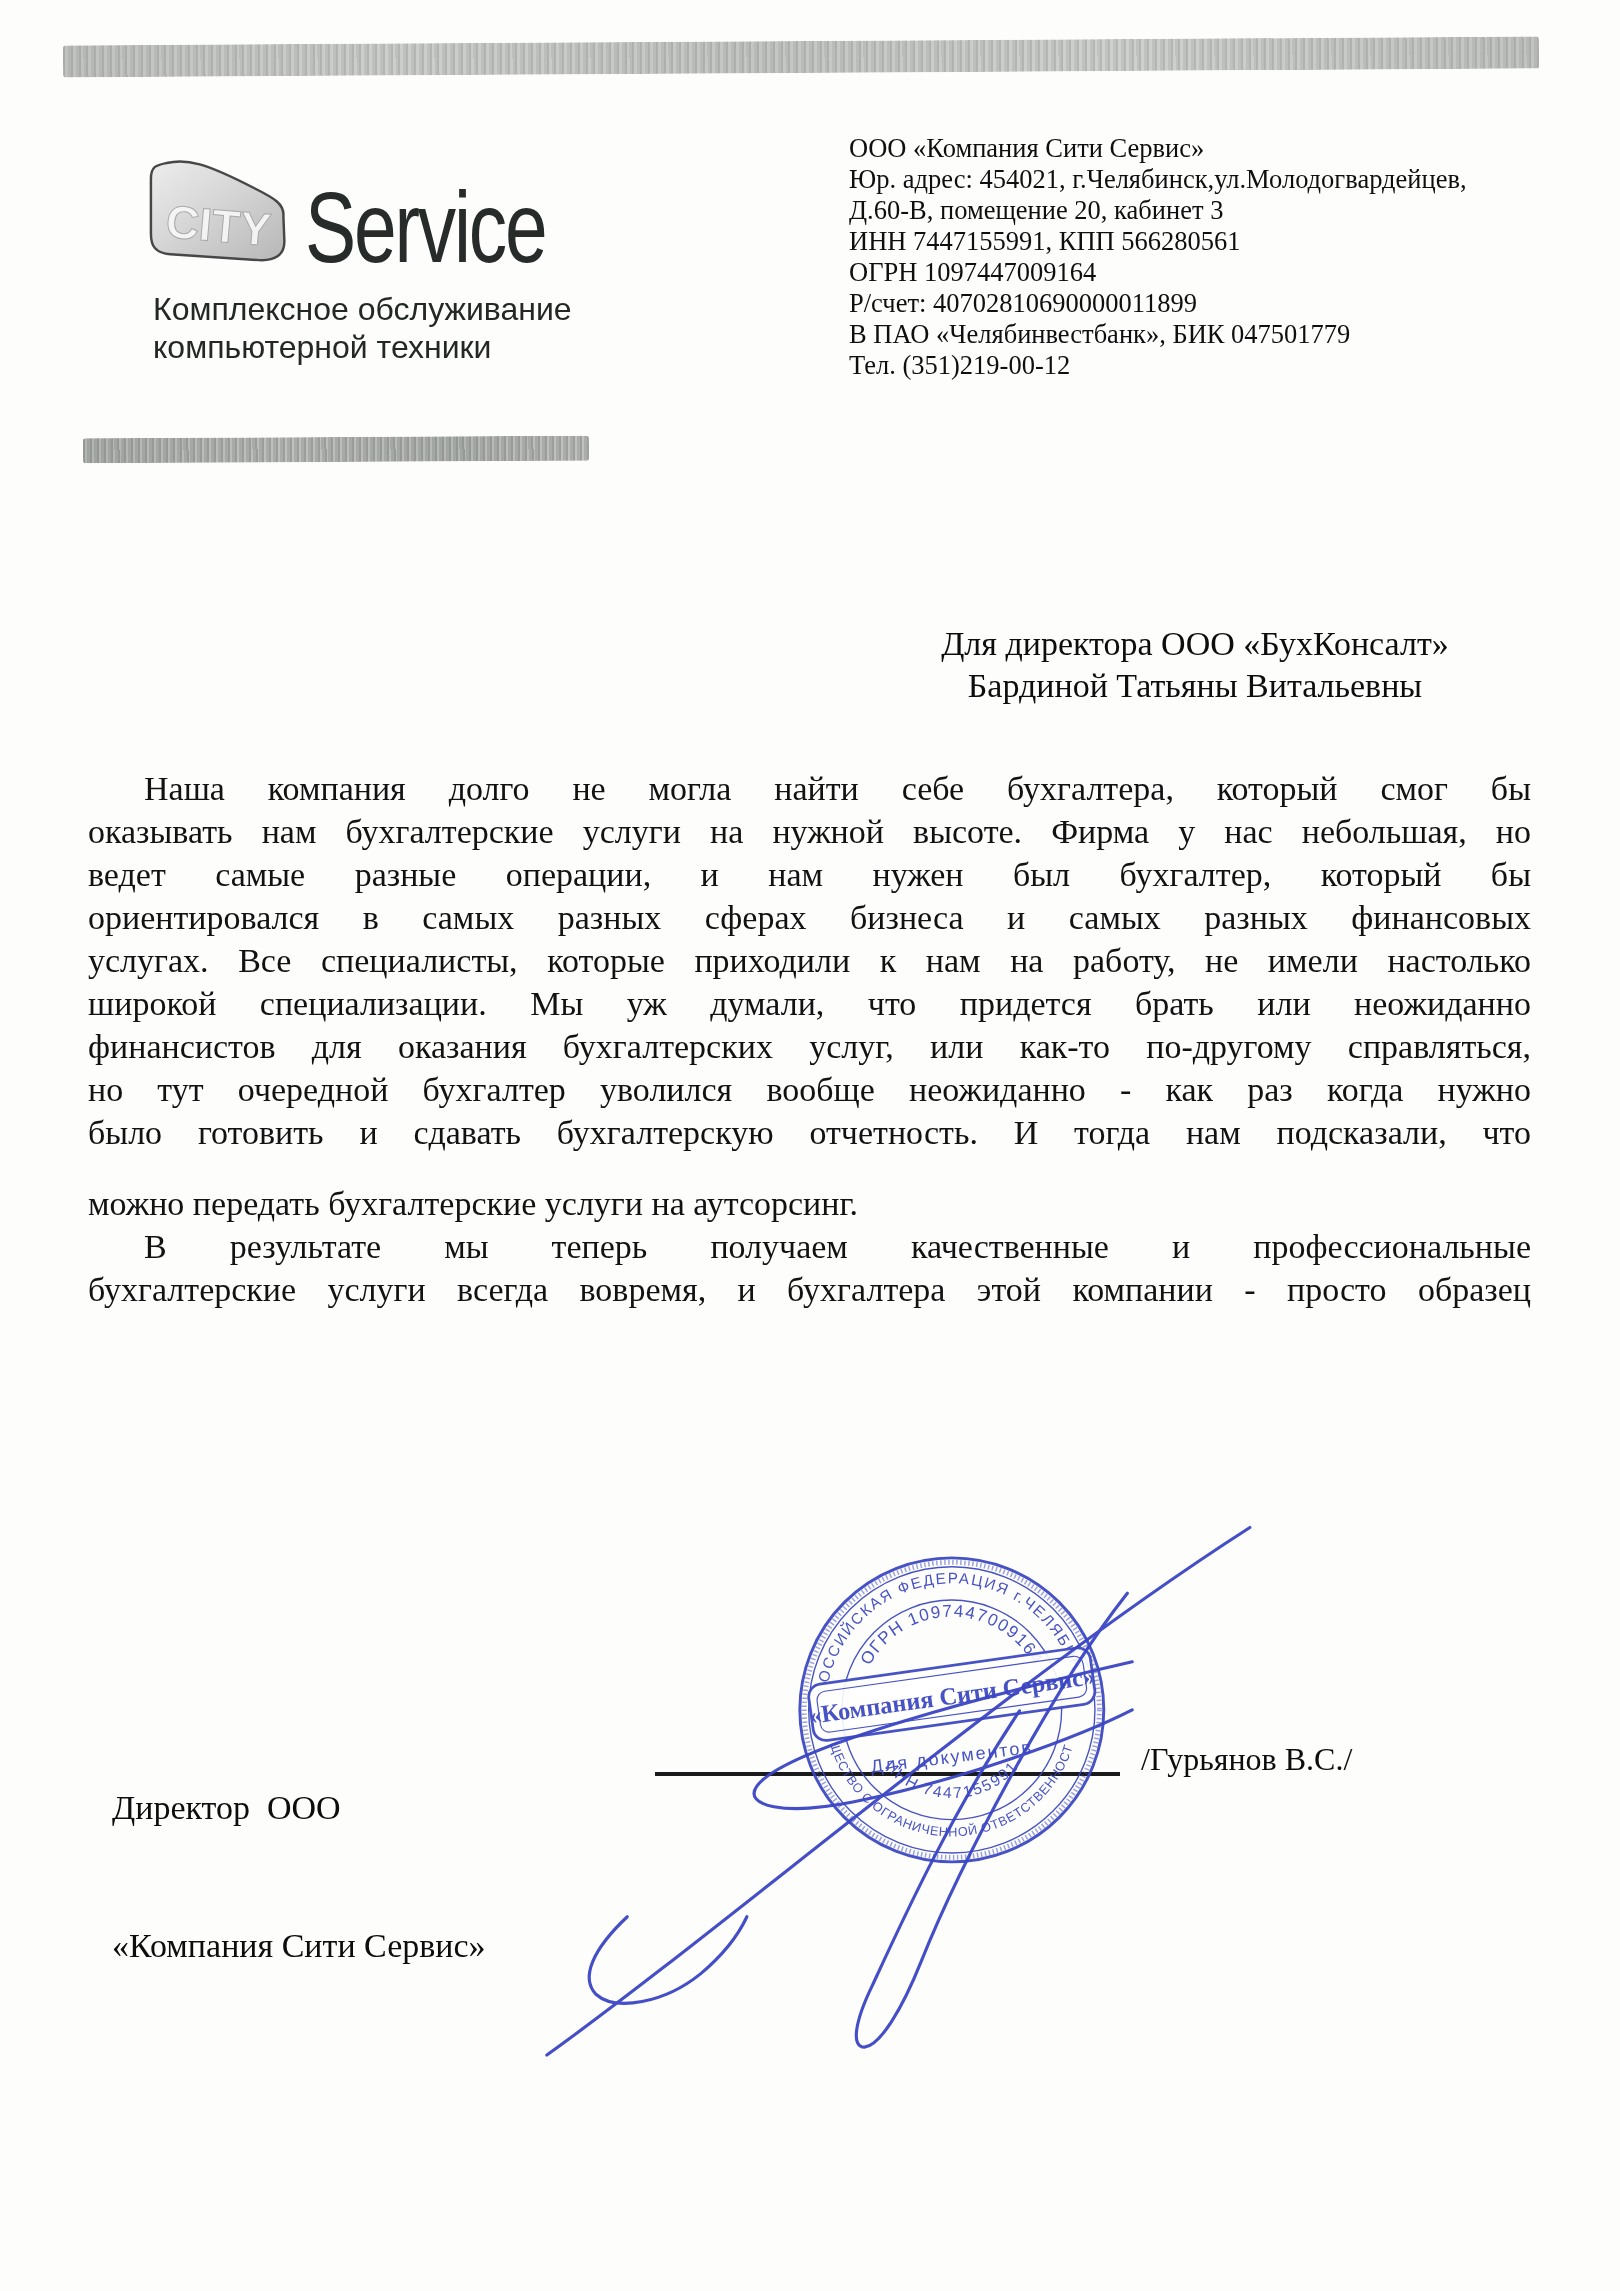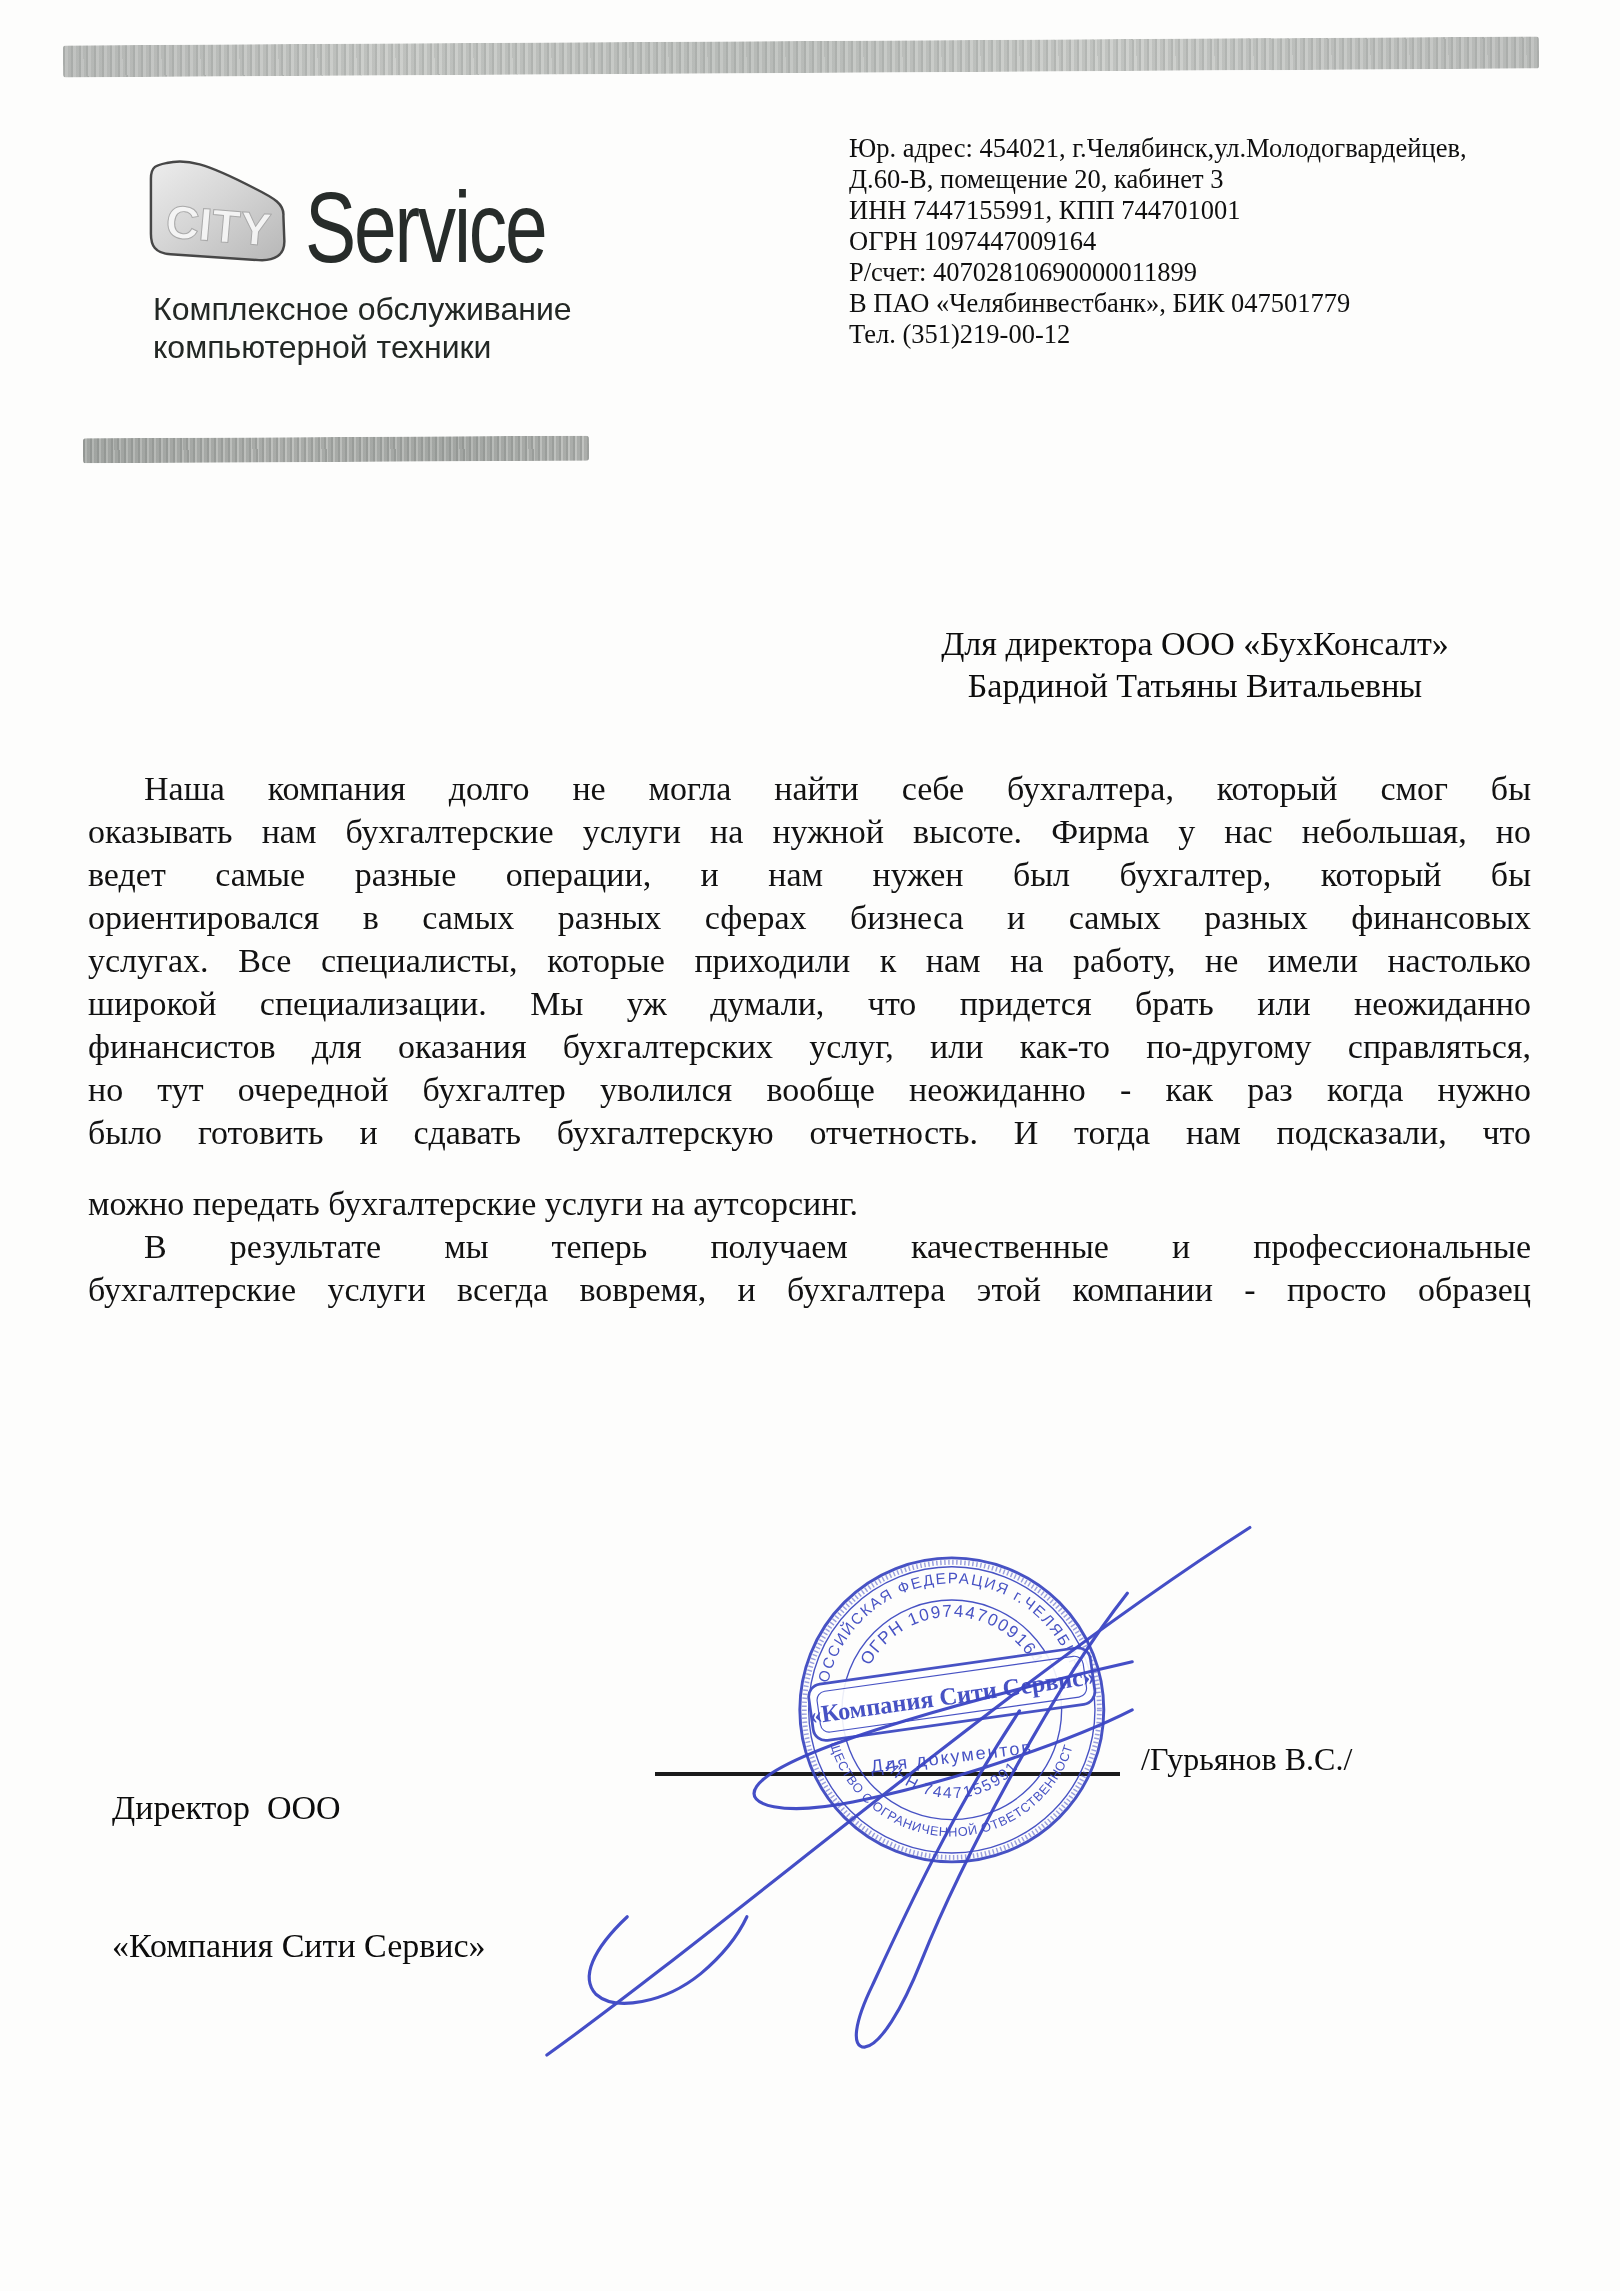--- a/index.html
+++ b/index.html
@@ -91,23 +91,24 @@
       <text x="72" y="88" text-anchor="middle" transform="rotate(5 72 80)" font-family="Liberation Sans, DejaVu Sans, sans-serif" font-weight="bold" font-size="47" fill="#f7f7f7" stroke="#a6a6a6" stroke-width="1" opacity="0.92">CITY</text>
     </svg>
   </div>
   <div class="brand">Service</div>
   <div class="tagline">
     <div>Комплексное обслуживание</div>
     <div>компьютерной техники</div>
   </div>
 
   <div class="details">
+    <div>ООО «Компания Сити Сервис»</div>
     <div>Юр. адрес: 454021, г.Челябинск,ул.Молодогвардейцев,</div>
     <div>Д.60-В, помещение 20, кабинет 3</div>
-    <div>ИНН 7447155991, КПП 744701001</div>
+    <div>ИНН 7447155991, КПП 566280561</div>
     <div>ОГРН 1097447009164</div>
     <div>Р/счет: 40702810690000011899</div>
     <div>В ПАО «Челябинвестбанк», БИК 047501779</div>
     <div>Тел. (351)219-00-12</div>
   </div>
 
   <div class="addressee">
     <div>Для директора ООО «БухКонсалт»</div>
     <div>Бардиной Татьяны Витальевны</div>
   </div>

